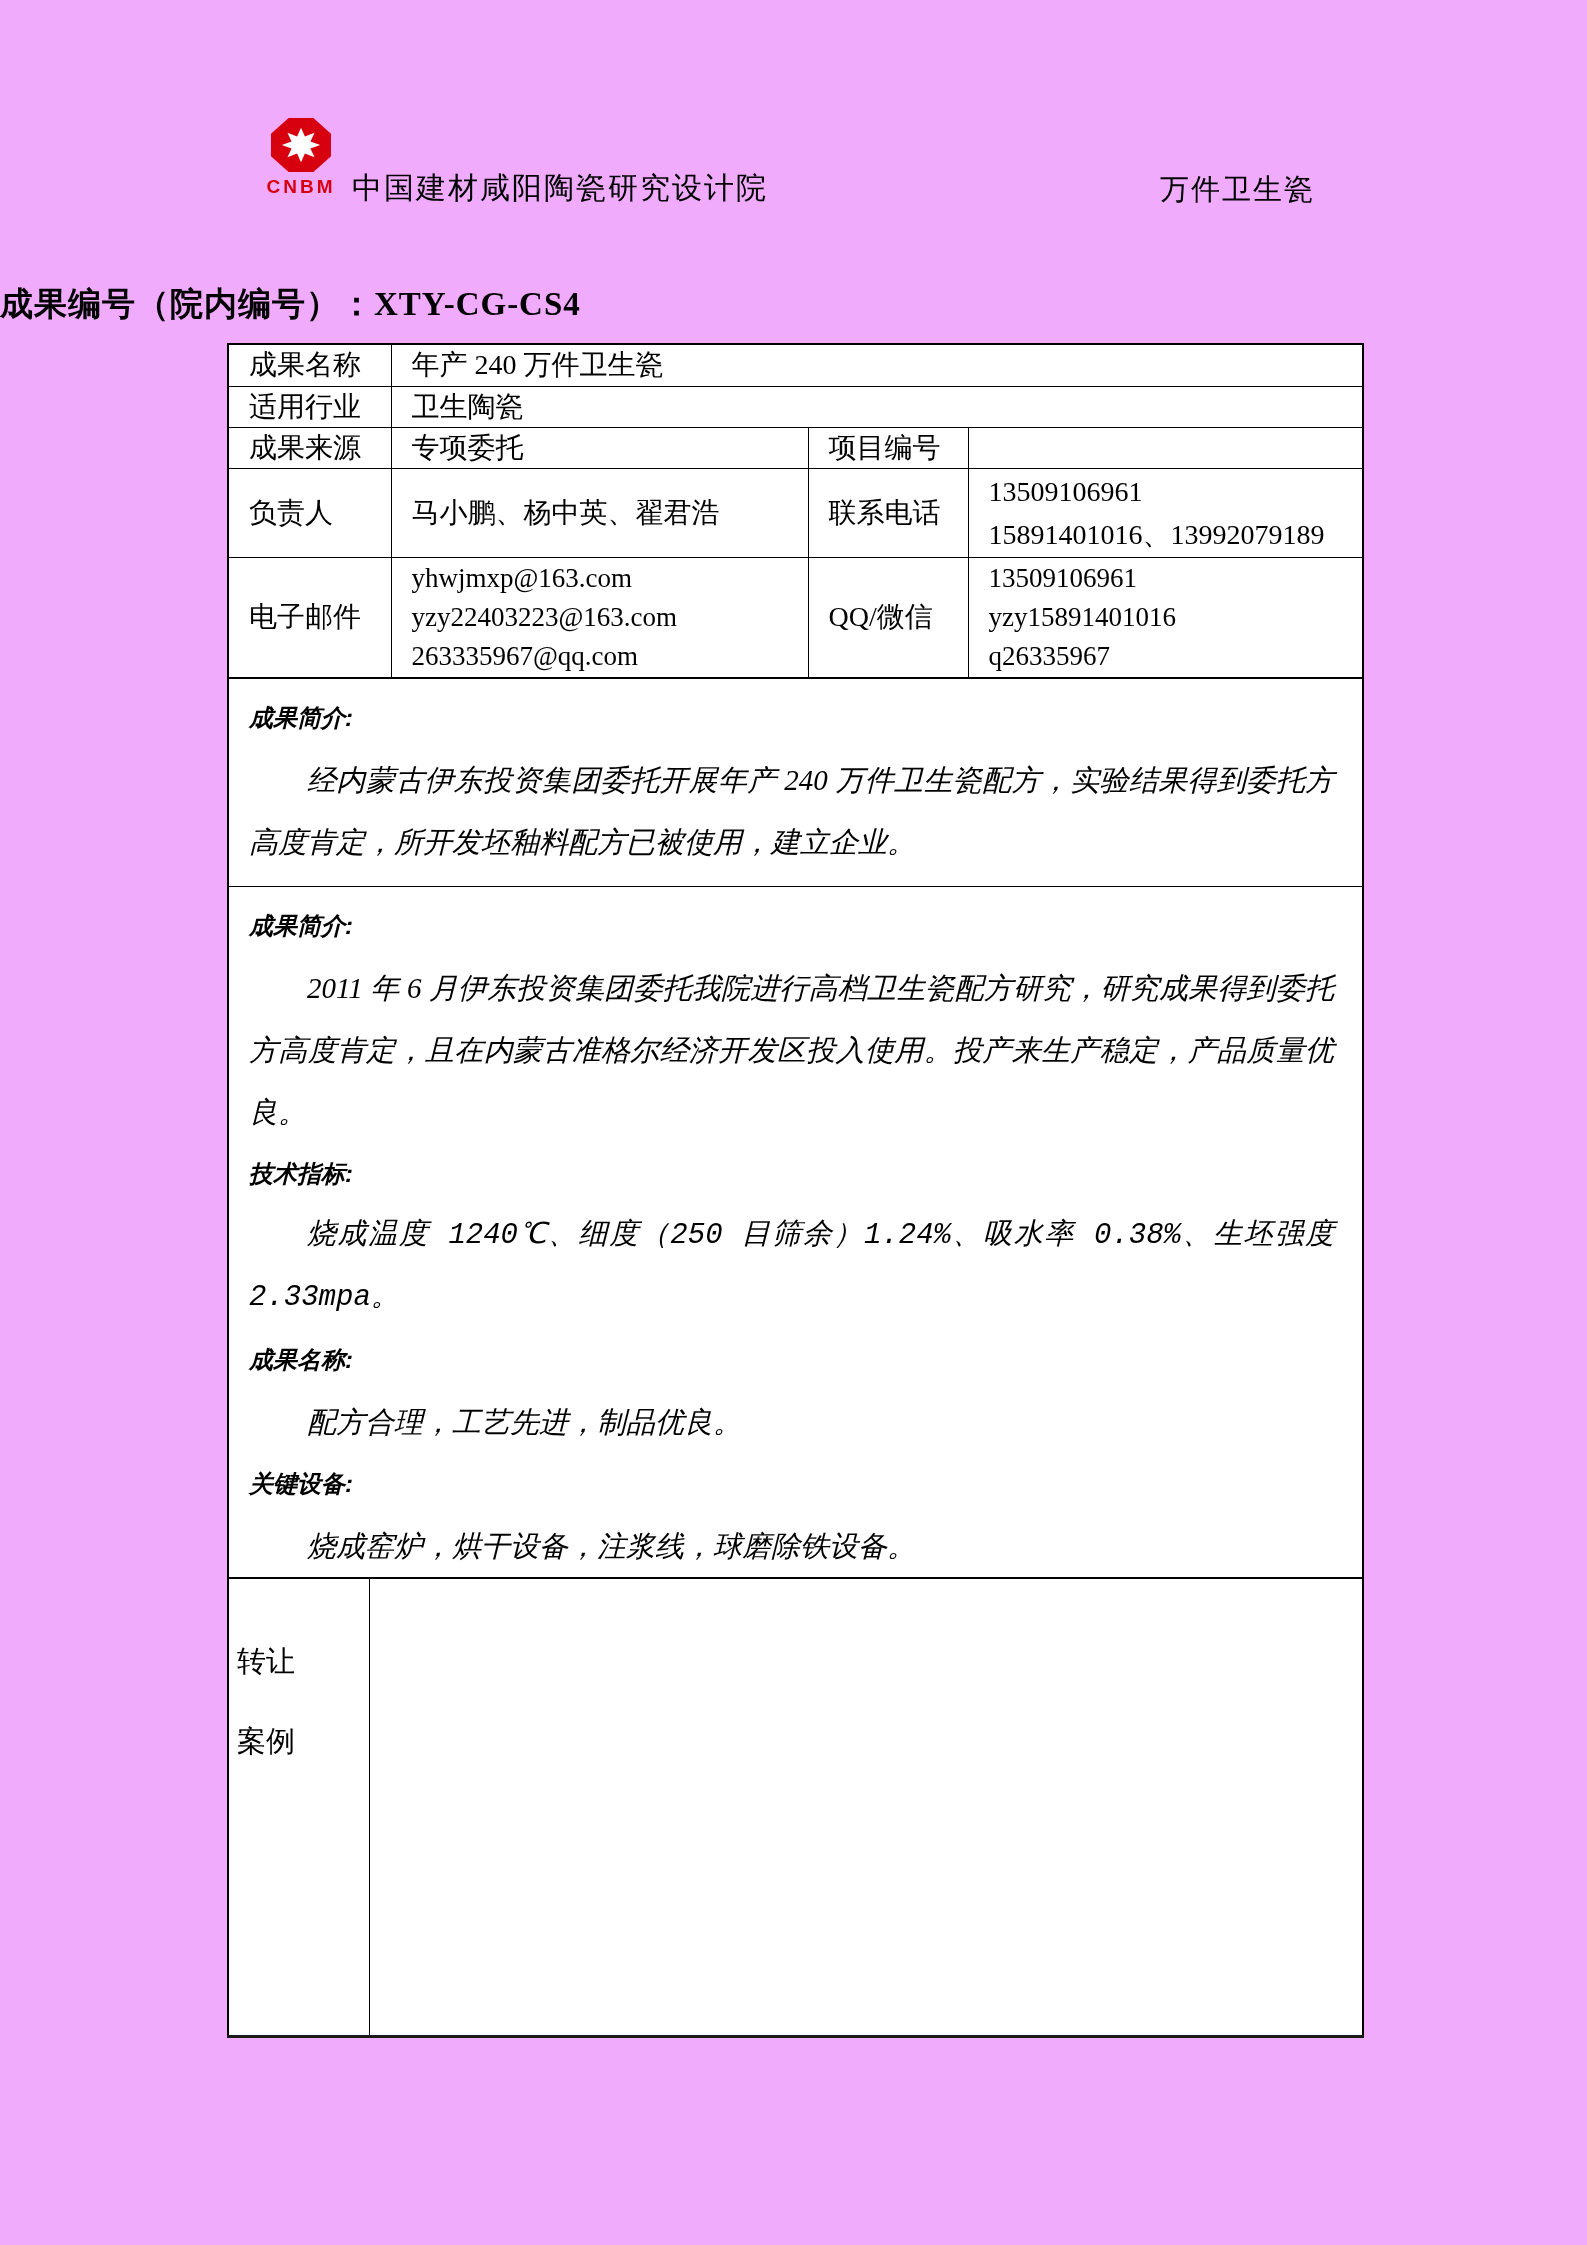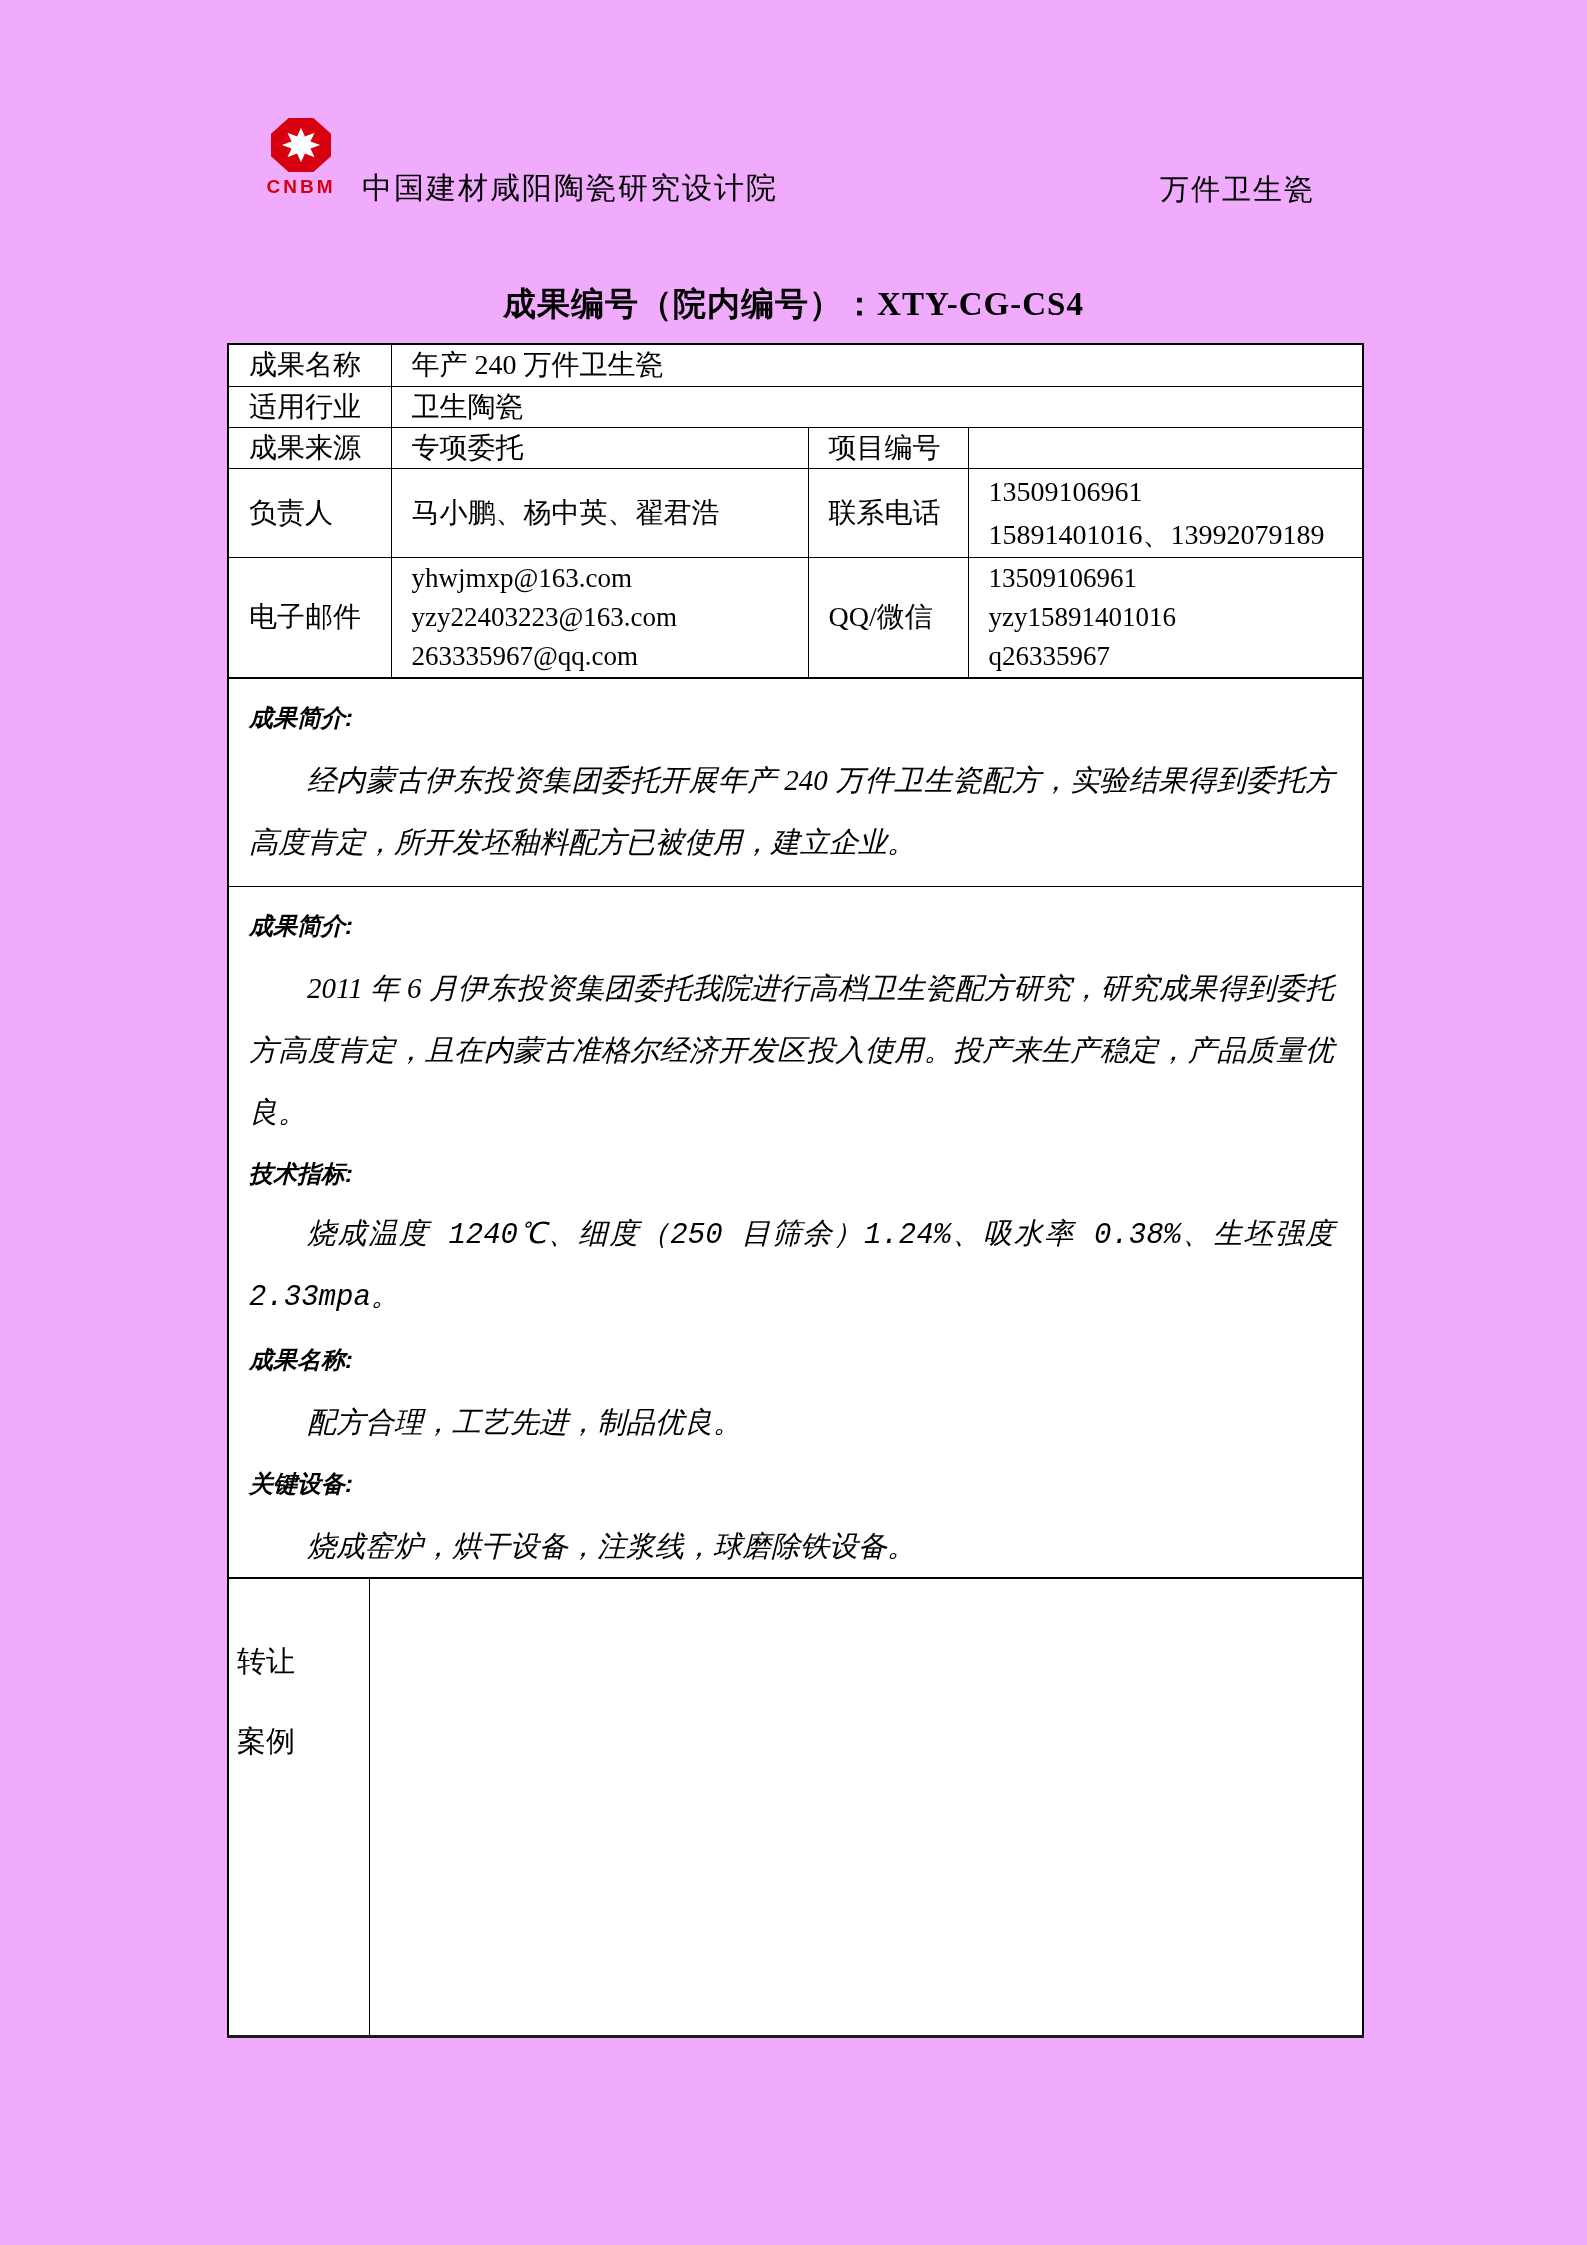--- a/index.html
+++ b/index.html
@@ -9,33 +9,33 @@
   }
 
   
   .logo { position:absolute; left:262px; top:118px; width:78px; text-align:center; }
   .logo svg { display:block; margin:0 auto; width:60px; height:54px; }
   .logo-text {
     margin-top:4px; font-family:"Liberation Sans","DejaVu Sans",sans-serif;
     font-weight:bold; font-size:19px; letter-spacing:3px; color:#d7000f;
   }
   .institute {
-    position:absolute; left:362px; top:168px;
+    position:absolute; left:352px; top:168px;
     font-family:"Liberation Sans","DejaVu Sans",sans-serif;
     font-size:30px; letter-spacing:2px; white-space:nowrap;
   }
   .doctype {
     position:absolute; left:1160px; top:170px;
     font-family:"Liberation Sans","DejaVu Sans",sans-serif;
     font-size:29px; letter-spacing:2px; white-space:nowrap;
   }
 
   
   .doc-title {
-    position:absolute; left:0; top:282px; width:100%; text-align:center;
+    position:absolute; left:0; top:282px; width:100%; text-align:left;
     font-size:33px; font-weight:bold; letter-spacing:1px;
   }
 
   
   .table-wrap { position:absolute; left:227px; top:343px; width:1135px; }
   table { border-collapse:collapse; table-layout:fixed; width:1135px; background:#fff; }
   table.info   { border:2px solid #000; }
   table.info td { border:1px solid #000; font-size:28px; overflow:hidden;padding-left:20px; }
   td.lbl  { padding-left:20px; }
   td.val  { padding-left:22px; }

